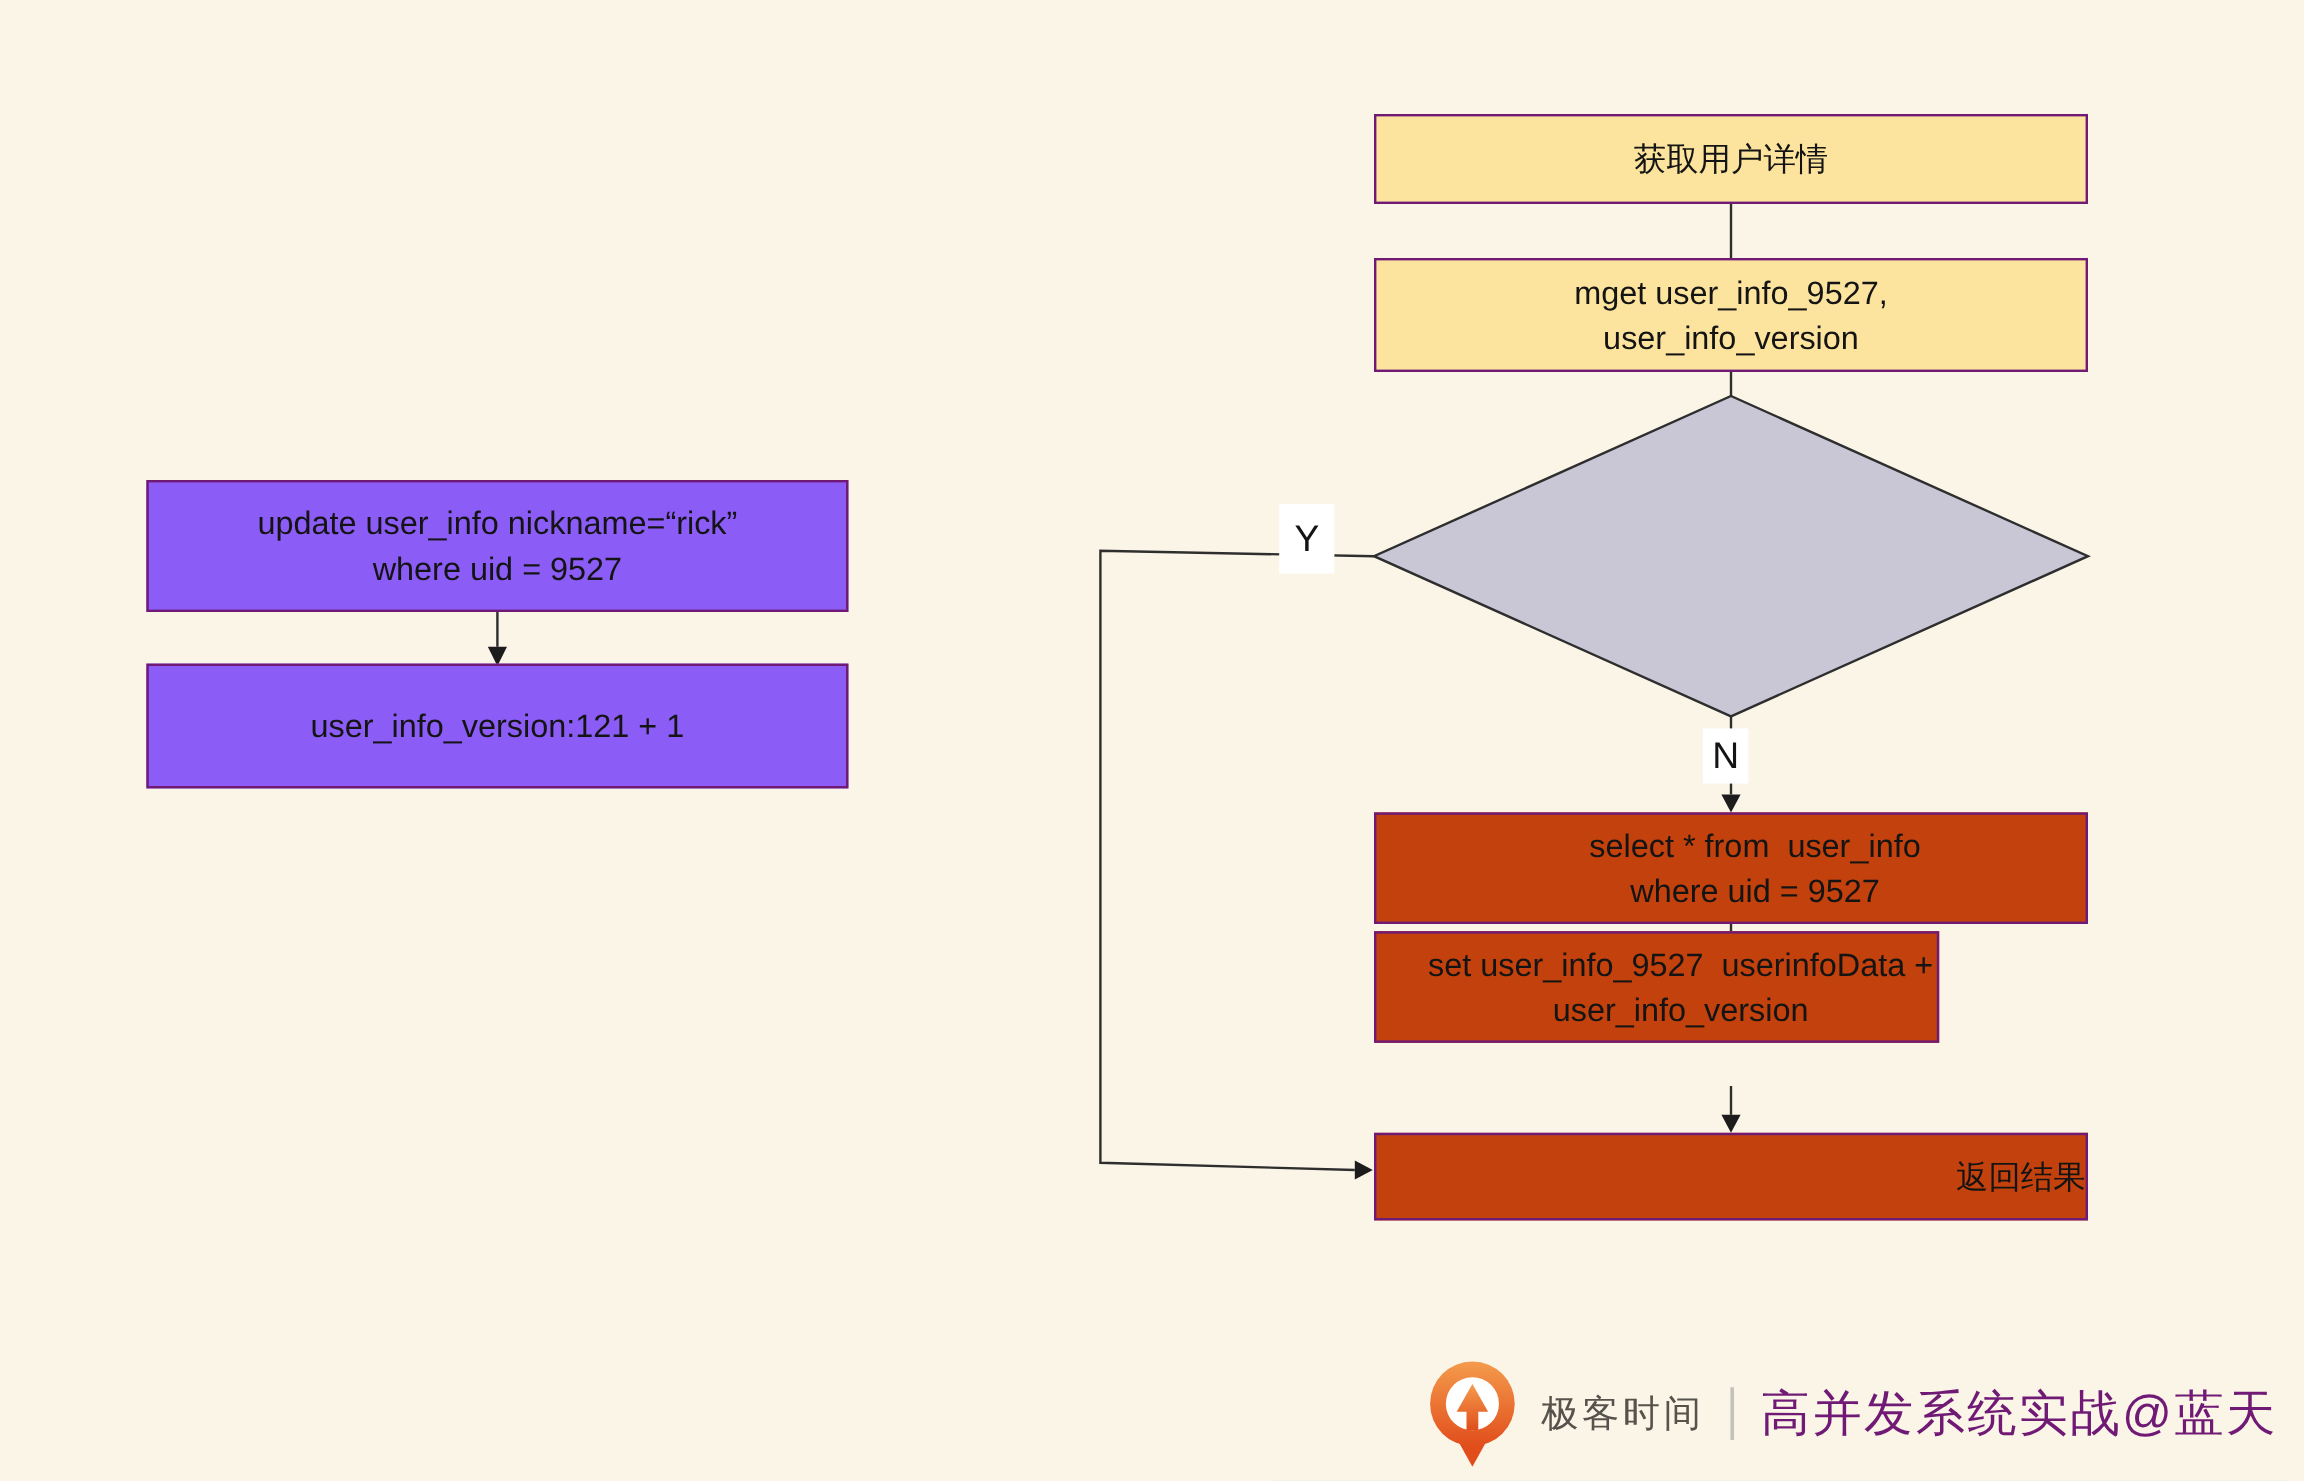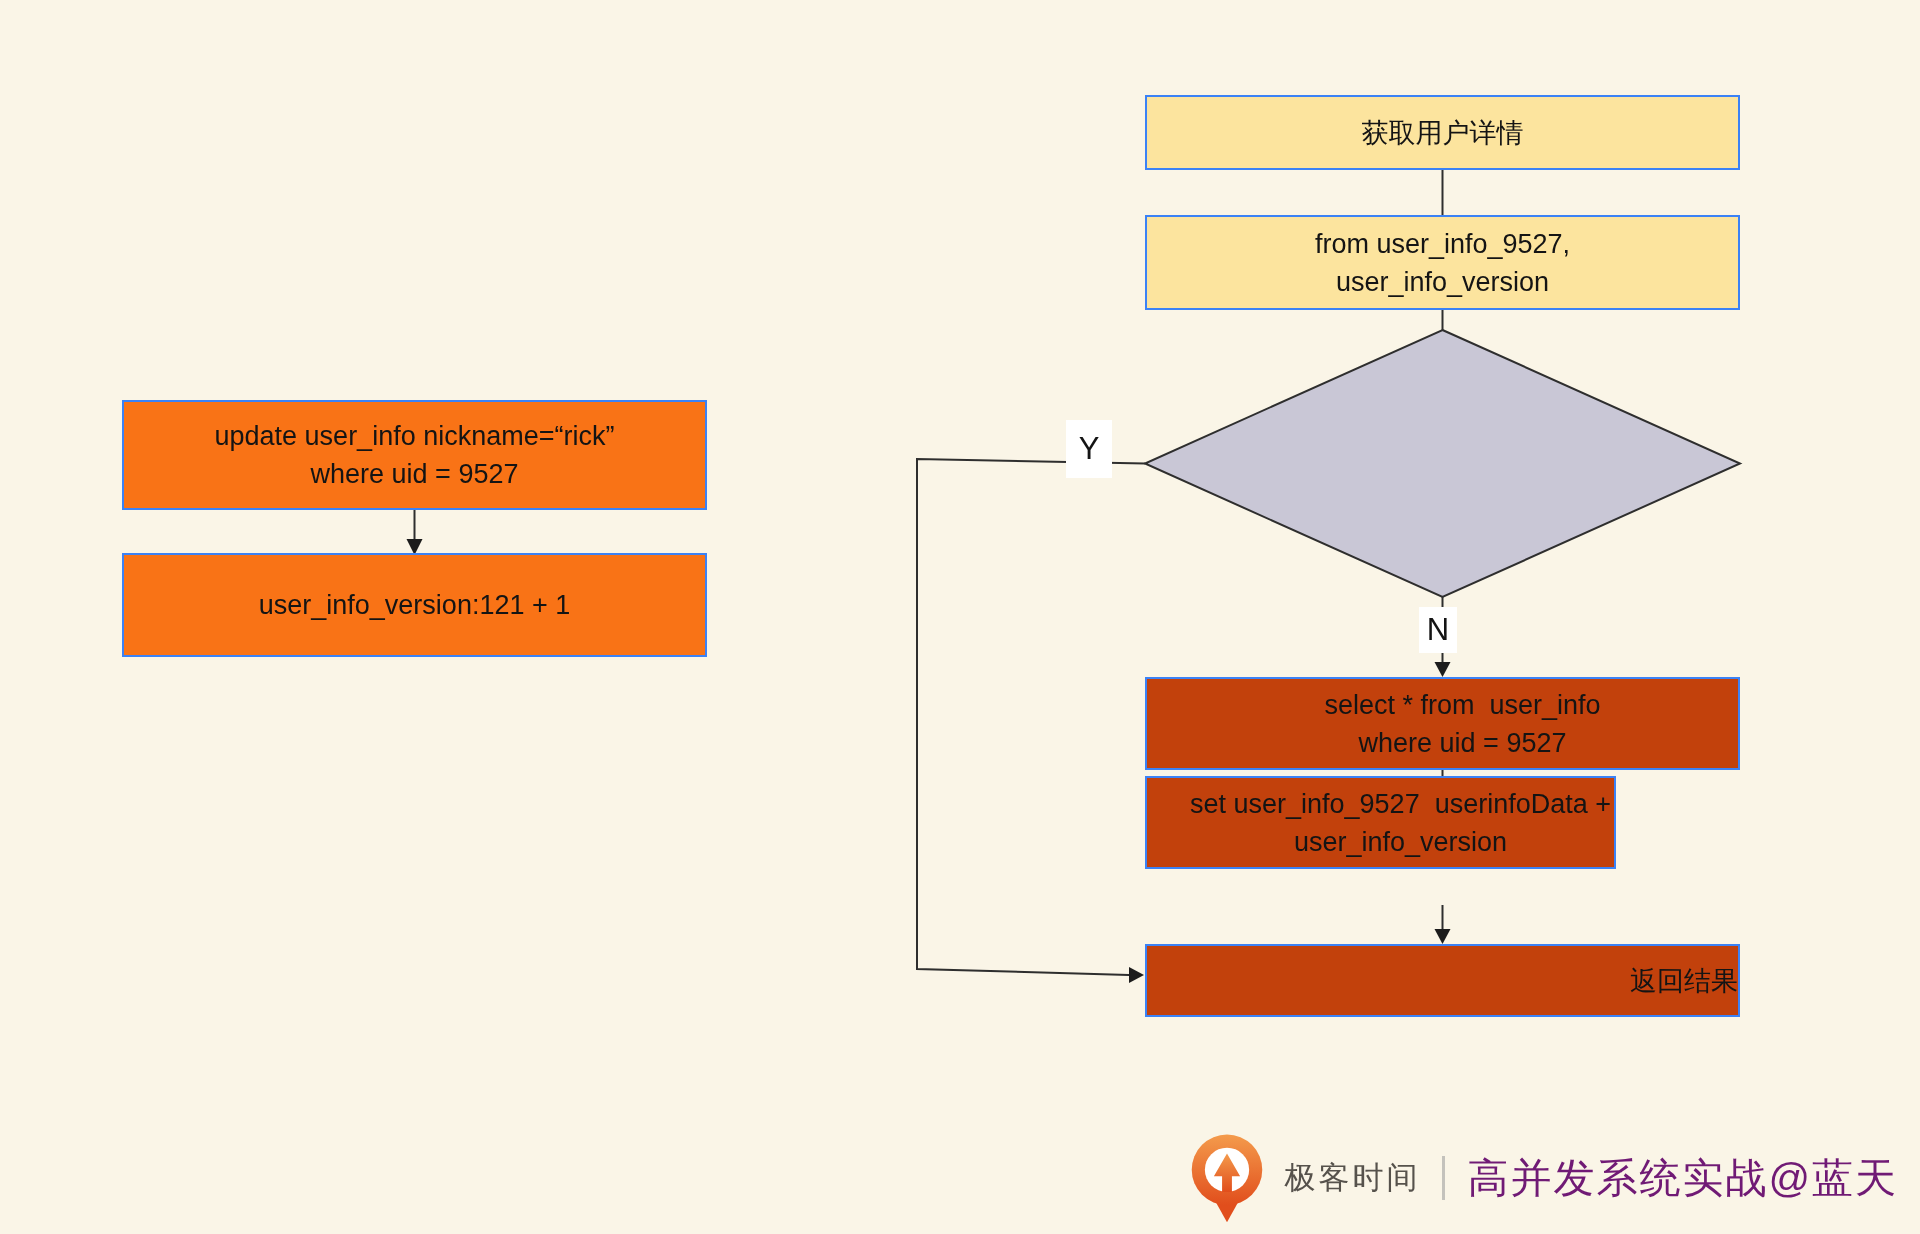--- a/index.html
+++ b/index.html
@@ -9,29 +9,29 @@
     width:1920px; height:1234px;
     background:#FAF5E7;
     overflow:hidden;
     font-family:"Liberation Sans","DejaVu Sans",sans-serif;
     color:#141414;
   }
   .connectors { position:absolute; left:0; top:0; width:1920px; height:1234px; }
   .node {
     position:absolute;
     box-sizing:border-box;
-    border:2px solid #3b82f6;
+    border:2px solid #701a75;
     display:flex; flex-direction:column;
     align-items:center; justify-content:center;
     text-align:center;
     font-size:27px; line-height:38px;
   }
   .node .line { white-space:pre; }
   .yellow { background:#FCE49E; }
-  .blue   { background:#f97316;align-items:center; }
+  .blue   { background:#8b5cf6;align-items:center; }
   .gray   { background:#c2410c;padding-left:40px; }
   .diamond-text {
     position:absolute; left:1145px; top:424px; width:595px;
     text-align:center; font-size:27px; line-height:39px;
   }
   .badge {
     position:absolute; background:#ffffff;
     display:flex; align-items:center; justify-content:center;
     font-size:31px; color:#141414;
   }
@@ -89,21 +89,21 @@
 
   <div class="node blue" style="left:122px; top:553px; width:585px; height:104px;">
     <div class="line">user_info_version:121 + 1</div>
   </div>
 
   <div class="node yellow" style="left:1145px; top:95px; width:595px; height:75px;">
     <div class="line">获取用户详情</div>
   </div>
 
   <div class="node yellow" style="left:1145px; top:215px; width:595px; height:95px;">
-    <div class="line">from user_info_9527,</div>
+    <div class="line">mget user_info_9527,</div>
     <div class="line">user_info_version</div>
   </div>
 
 
   <div class="badge badge-y">Y</div>
   <div class="badge badge-n">N</div>
 
   <div class="node gray" style="left:1145px; top:677px; width:595px; height:93px;">
     <div class="line">select * from  user_info</div>
     <div class="line">where uid = 9527</div>

